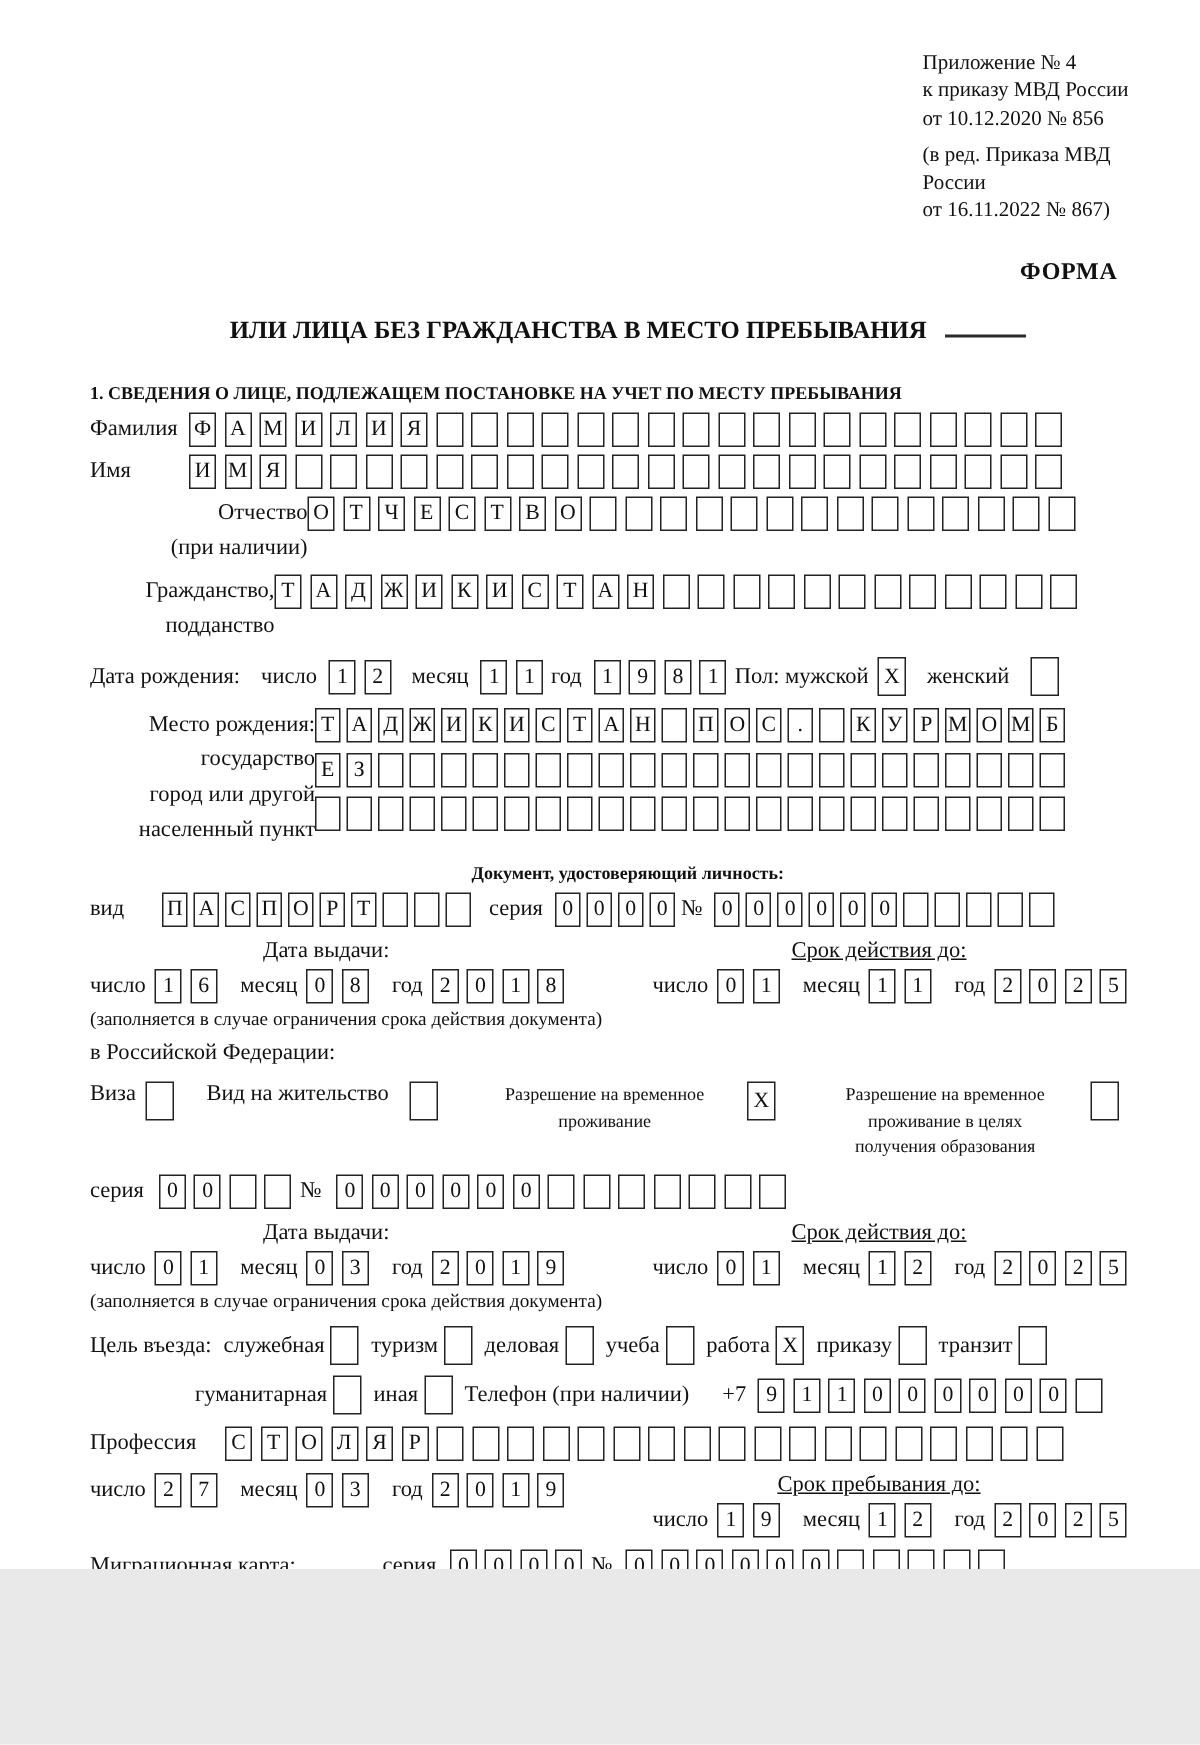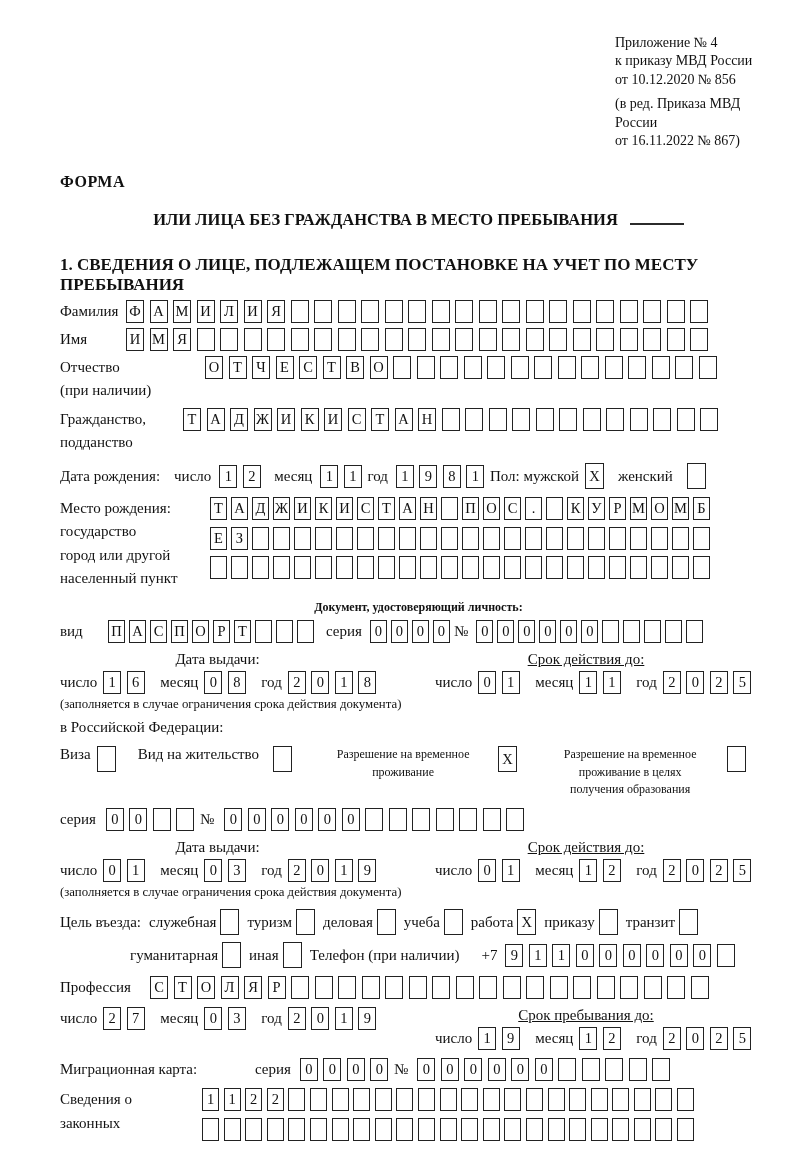--- a/index.html
+++ b/index.html
@@ -1,30 +1,30 @@
 <!DOCTYPE html>
 <html><head>
 <meta charset="utf-8">
 <style>
   html,body{margin:0;padding:0;background:#e9e9e9;}
   .page{
-    width:800px;height:1163px;box-sizing:border-box;background:#fff;
+    width:800px;height:1046px;box-sizing:border-box;background:#fff;
     margin:0 auto;padding:34px 23px 16px 60px;overflow:hidden;
     font-family:"Liberation Serif","DejaVu Serif",serif;color:#111;
   }
   .ref-block{width:162px;margin-left:auto;font-size:14px;line-height:1.32;}
   .ref-block .gap{margin-top:6px;}
-  .forma{font-weight:bold;font-size:16px;padding-right:32px;margin-top:22px;letter-spacing:.5px;}
+  .forma{font-weight:bold;font-size:16px;text-align:right;padding-right:32px;margin-top:22px;letter-spacing:.5px;}
   .title{font-weight:bold;font-size:16.5px;text-align:center;margin-top:16px;line-height:1.6;}
   .underline{display:inline-block;width:54px;border-bottom:2.5px solid #2b2b2b;height:.85em;margin-left:12px;}
-  .sec-heading{font-weight:bold;font-size:17px;margin-top:22px;}
+  .sec-heading{font-weight:bold;font-size:12px;margin-top:22px;}
   .row{display:flex;align-items:center;margin-top:5px;flex-wrap:nowrap;}
   .row.top{align-items:flex-start;}
   .lbl{font-size:15px;white-space:nowrap;flex:0 0 auto;}
-  .lblcol{flex:0 0 auto;font-size:15px;line-height:1.55;}
+  .lblcol{flex:0 0 auto;font-size:15px;line-height:1.55;text-align:right;}
   .boxes{display:flex;flex:0 0 auto;}
   .boxcol .boxes{margin-bottom:6.5px;}
   .box{
     box-sizing:border-box;flex:0 0 auto;display:inline-flex;align-items:center;justify-content:center;
     width:18px;height:23px;border:1.7px solid #222;margin-right:5.5px;background:#fff;
     font-size:14.5px;font-family:"Liberation Serif","DejaVu Serif",serif;
   }
   .tight .box{margin-right:4px;width:17px;}
   .rep .box{margin-right:4.6px;width:17px;}
   .check{width:19px;height:26px;margin:0 0 0 6px;}

